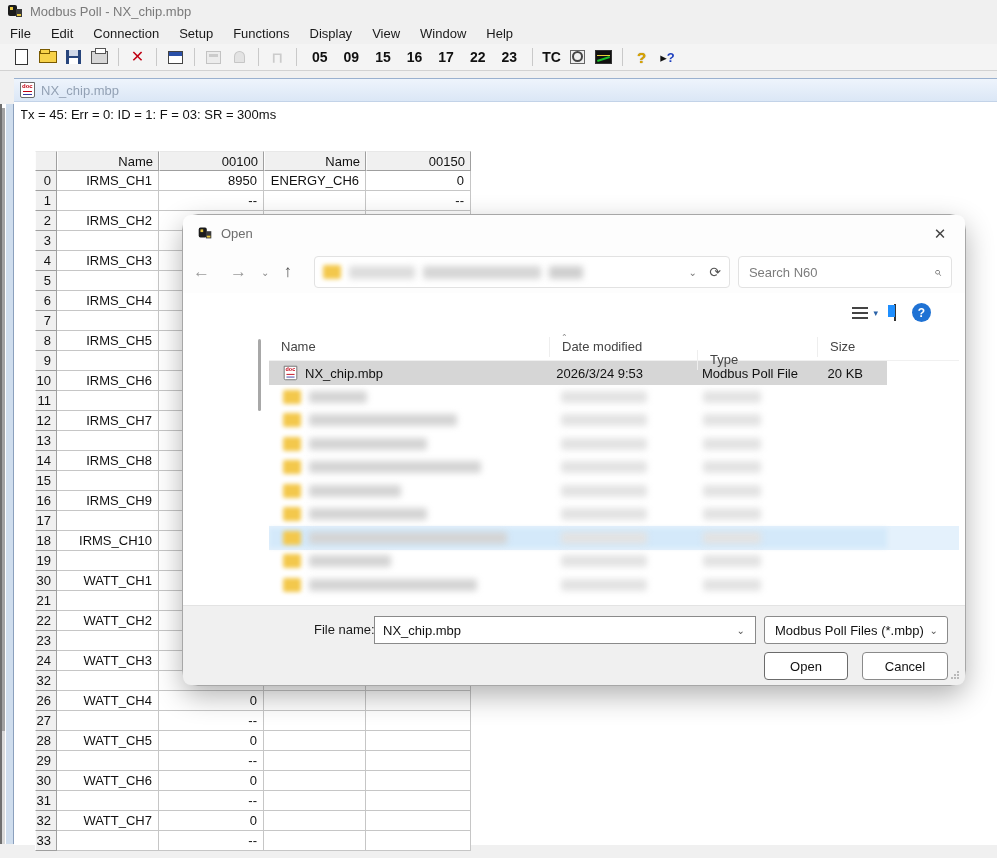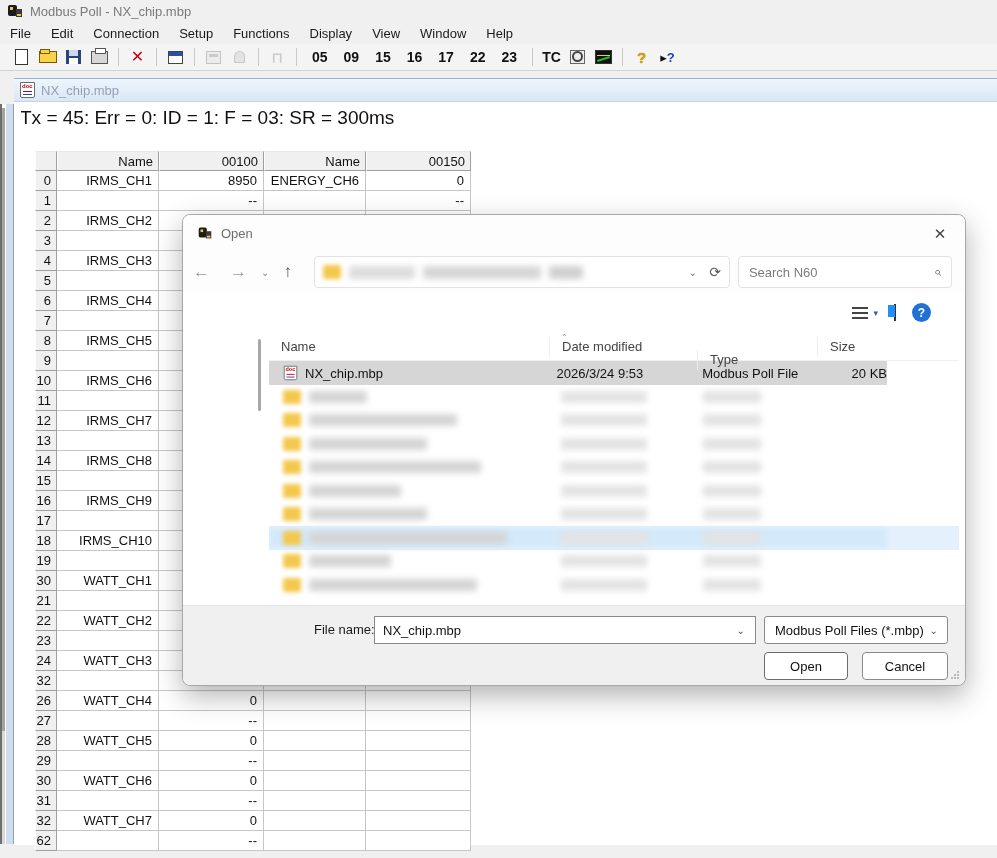--- a/index.html
+++ b/index.html
@@ -53,40 +53,40 @@
   .tc-label{font-weight:bold;font-size:14px;color:#111;}
 
   
   #mdi { left:0; top:71px; width:997px; height:774px; background:#f0f0f0; }
   #childwin { left:14px; top:7px; width:983px; height:767px; background:#fff; border-top:1px solid #9ab1cf; }
   #childtitle { left:0; top:0; width:983px; height:23px; background:linear-gradient(#eef4fc,#dbe7f6); display:flex; align-items:center; gap:6px; padding-left:6px; border-bottom:1px solid #c3d3e8; }
   #childtitle .ttl{ color:#93a1b4; }
   .docicon{width:15px;height:16px;background:#fff;border:1px solid #6b6b6b;position:relative;border-radius:0 0 2px 2px;}
   .docicon:before{content:"doc";position:absolute;left:1px;top:0;font-size:6px;color:#c00012;font-weight:bold;line-height:6px;}
   .docicon:after{content:"";position:absolute;left:2px;top:8px;width:9px;height:1px;background:#c00012;box-shadow:0 3px 0 #3a3aa0;}
-  #txline { left:2px; top:26px; width:978px; height:24px; font-size:19px; color:#111; padding:2px 0 0 4px; background:#fff; }
+  #txline { left:2px; top:26px; width:978px; height:24px; font-size:13px; color:#111; padding:2px 0 0 4px; background:#fff; }
 
   
   #grid { left:21px; top:72px; display:grid; grid-template-columns:22px 102px 105px 102px 105px; grid-auto-rows:20px; background:#fff; }
   .hcell { background:#f0f0f0; border-right:1px solid #9f9f9f; border-bottom:1px solid #9f9f9f; border-top:1px solid #e8e8e8; border-left:1px solid #fdfdfd; text-align:right; padding:2px 5px 0 0; color:#111; }
   .rhdr { background:#f0f0f0; border-right:1px solid #9f9f9f; border-bottom:1px solid #9f9f9f; border-left:1px solid #fdfdfd; text-align:right; padding:2px 5px 0 0; color:#111; }
   .dcell { border-right:1px solid #c6c6c6; border-bottom:1px solid #c6c6c6; text-align:right; padding:2px 6px 0 0; color:#111; background:#fff; }
 
   
   #gutter { left:0; top:33px; width:21px; height:740px; background:#fff; }
   #gutter .g1{position:absolute;left:0;top:0;width:2px;height:100%;background:#6f6f6f;}
   #gutter .g2{position:absolute;left:2px;top:4px;width:3px;height:623px;background:#a3a3a3;}
   #gutter .g2b{position:absolute;left:2px;top:627px;width:3px;height:113px;background:#d9d9d9;}
   #gutter .g3{position:absolute;left:6px;top:0;width:7px;height:100%;background:#cfdded;}
   #gutter .g4{position:absolute;left:13px;top:0;width:1px;height:100%;background:#8ba0bd;}
 
   #statusbar { left:0; top:845px; width:997px; height:13px; background:#f0f0f0; border-top:1px solid #d4d4d4; font-size:12px; color:#111; padding:0 0 0 4px; line-height:13px; }
 
   
-  #dialog { left:182px; top:214px; width:784px; height:472px; background:#fff; border:1px solid #a7a7a7; border-radius:8px; box-shadow:0 10px 28px rgba(0,0,0,.30); }
+  #dialog { left:182px; top:214px; width:784px; height:472px; background:#fff; border:1px solid #a7a7a7; border-radius:16px; box-shadow:0 10px 28px rgba(0,0,0,.30); }
   #dlg-title { left:0; top:0; width:100%; height:36px; display:flex; align-items:center; gap:8px; padding-left:14px; border-radius:8px 8px 0 0; background:#fdfdfd; }
   #dlg-title .ttl{ color:#6e6e6e; }
   #dlg-close { position:absolute; right:14px; top:8px; width:22px; height:22px; font-size:15px; color:#444; display:flex; align-items:center; justify-content:center; }
   #dlg-nav { left:0; top:36px; width:100%; height:42px; display:flex; align-items:center; background:#fdfdfd; }
   .navarrow { color:#9b9b9b; font-size:17px; padding:0 10px; }
   .navarrow.dark { color:#555; }
   .navchev { color:#8a8a8a; font-size:10px; padding:0 4px; }
   #addrbar { position:relative; margin-left:12px; width:416px; height:32px; border:1px solid #e2e2e2; border-radius:4px; background:#fff; display:flex; align-items:center; padding-left:8px; gap:8px; }
   #addrbar .chev { position:absolute; right:32px; color:#777; font-size:10px; }
   #addrbar .refresh { position:absolute; right:8px; color:#555; font-size:14px; }
@@ -118,21 +118,21 @@
   #side-scroll { position:absolute; left:75px; top:124px; width:3px; height:72px; background:#a8a8a8; border-radius:2px; }
 
   
   #dlg-list { left:86px; top:118px; width:690px; height:272px; background:#fff; overflow:hidden; }
   #list-hdr { position:relative; height:28px; color:#444; display:flex; align-items:center; border-bottom:1px solid #f0f0f0; }
   #list-hdr .col { padding-left:12px; }
   #list-hdr .sortchev { position:absolute; left:292px; top:0px; font-size:8px; color:#888; }
   .col-name{width:280px;} .col-date{width:148px;border-left:1px solid #eee;height:20px;line-height:20px;} .col-type{width:120px;border-left:1px solid #eee;height:20px;line-height:20px;margin-top:27px;} .col-size{width:80px;border-left:1px solid #eee;height:20px;line-height:20px;}
   #file-row { display:flex; align-items:center; height:24px; width:618px; background:#d6d6d6; color:#111; }
   #file-row .c1{width:280px;display:flex;align-items:center;gap:7px;padding-left:14px;}
-  #file-row .c2{width:148px;padding-left:12px;} #file-row .c3{width:120px;padding-left:12px;} #file-row .c4{width:80px;text-align:right;padding-right:0;}
+  #file-row .c2{width:148px;padding-left:12px;} #file-row .c3{width:120px;padding-left:12px;} #file-row .c4{width:80px;text-align:right;padding-right:24px;}
   .blurrows { position:relative; }
   .brow { position:relative; height:23.5px; display:flex; align-items:center; }
   .brow .fold{ position:absolute; left:14px; }
   .brow .nameb{ position:absolute; left:40px; height:12px; background:#d4d4d4; }
   .brow .dateb{ position:absolute; left:292px; height:12px; width:86px; background:#e3e3e3; }
   .brow .typeb{ position:absolute; left:434px; height:12px; width:58px; background:#e3e3e3; }
   .brow.hl { background:#e4f1fc; }
   .brow.hl:before{content:"";position:absolute;left:0;top:2px;width:618px;height:20px;background:#d4e9fa;filter:blur(2px);}
 
   
@@ -397,21 +397,21 @@
           <div class="rhdr">31</div>
           <div class="dcell"></div>
           <div class="dcell">--</div>
           <div class="dcell"></div>
           <div class="dcell"></div>
           <div class="rhdr">32</div>
           <div class="dcell">WATT_CH7</div>
           <div class="dcell">0</div>
           <div class="dcell"></div>
           <div class="dcell"></div>
-          <div class="rhdr">62</div>
+          <div class="rhdr">33</div>
           <div class="dcell"></div>
           <div class="dcell">--</div>
           <div class="dcell"></div>
           <div class="dcell"></div>
         </div>
     </div>
     <div class="abs" id="gutter">
       <span class="g1"></span>
         <span class="g2"></span>
         <span class="g2b"></span>

